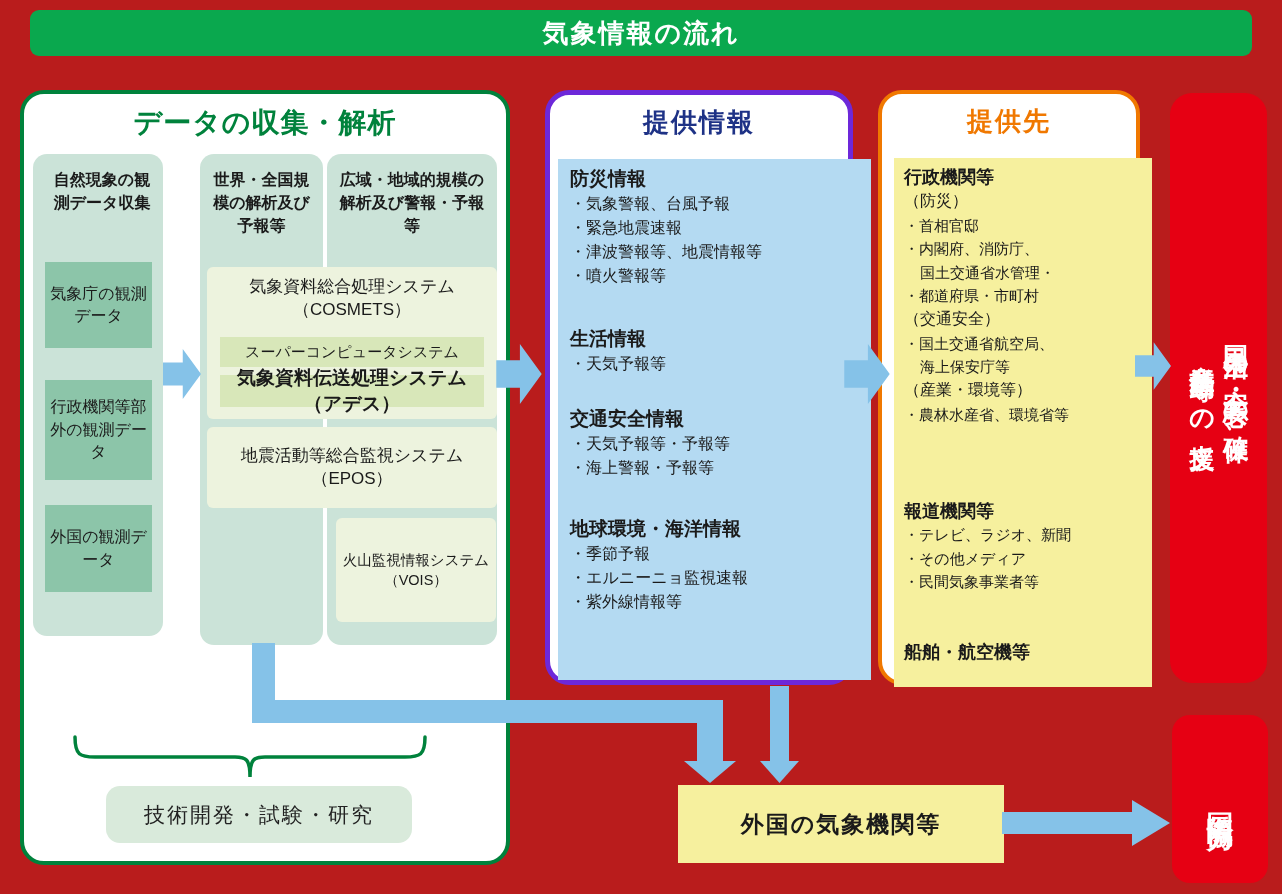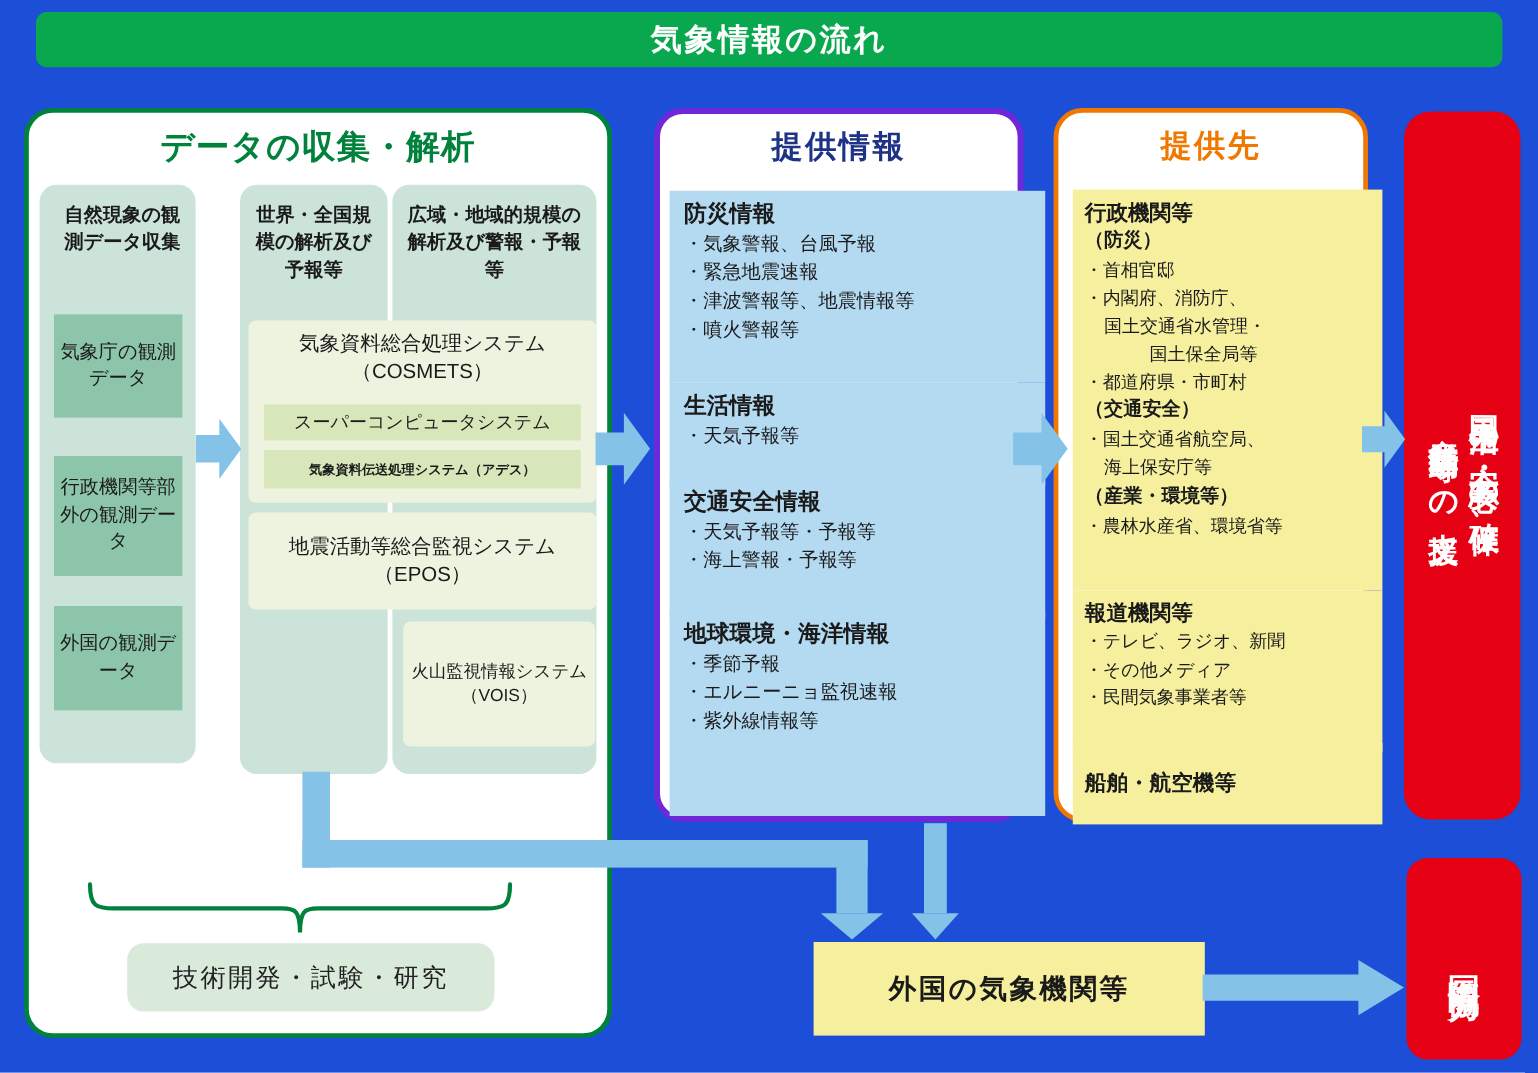--- a/index.html
+++ b/index.html
@@ -1,17 +1,17 @@
 <!DOCTYPE html>
 <html><head>
 <meta charset="utf-8">
 <style>
   html,body{margin:0;padding:0;background:#fff;}
   body{font-family:"Liberation Sans","DejaVu Sans",sans-serif;color:#1a1a1a;}
-  .stage{position:relative;width:1282px;height:894px;background:#1d4ed8;overflow:hidden;}
+  .stage{position:relative;width:1282px;height:894px;background:#b91c1c;overflow:hidden;}
   .abs{position:absolute;box-sizing:border-box;}
 
   
   .banner{left:30px;top:10px;width:1222px;height:46px;background:#0aa84e;border-radius:9px;
           display:flex;align-items:center;justify-content:center;}
   .banner-title{color:#fff;font-weight:bold;font-size:26px;letter-spacing:2px;}
 
   
   .frame{background:#fff;border-radius:24px;}
   .frame.green{left:20px;top:90px;width:490px;height:775px;border:4px solid #00823c;}
@@ -33,21 +33,21 @@
 
   
   .info-box{position:absolute;left:8px;width:289px;background:#b4daf2;padding:8px 12px;}
   .info-head{font-weight:bold;font-size:19px;line-height:1.3;}
   .info-item{font-size:16px;line-height:1.5;}
 
   
   .dest-box{position:absolute;left:12px;width:238px;background:#f6f09e;padding:8px 10px;}
   .dest-head{font-weight:bold;font-size:18px;line-height:1.3;}
   .ln{font-size:15px;line-height:1.55;}
-  .ln.lbl{font-weight:bold;font-size:16px;}
+  .ln.lbl{font-weight:normal;font-size:16px;}
   .ln.in1{padding-left:16px;}
   .ln.in2{padding-left:54px;}
 
   
   .red-box{background:#e60013;border-radius:22px;display:flex;align-items:center;justify-content:center;}
   .vtext{writing-mode:vertical-rl;text-align:center;color:#fff;font-weight:bold;}
   .vtext span{display:block;}
   .outcome .vtext{font-size:25px;letter-spacing:3px;line-height:1.35;}
   .intl .vtext{font-size:27px;letter-spacing:4px;}
 
@@ -84,21 +84,21 @@
   <div class="abs teal-col" style="left:327px;top:154px;width:170px;height:491px;">
     <div class="col-head" style="padding-left:6px;padding-right:6px;">広域・地域的規模の解析及び警報・予報等</div>
   </div>
 
   <div class="abs sys-box" style="left:207px;top:267px;width:290px;height:152px;">
     <div class="sys-title">
       <span>気象資料総合処理システム</span><br>
       <span>（COSMETS）</span>
     </div>
     <div class="sys-sub" style="left:13px;top:70px;width:264px;height:30px;font-size:15px;">スーパーコンピュータシステム</div>
-    <div class="sys-sub" style="left:13px;top:108px;width:264px;height:32px;font-size:11px;font-weight:bold;">気象資料伝送処理システム（アデス）</div>
+    <div class="sys-sub" style="left:13px;top:108px;width:264px;height:32px;font-size:19px;font-weight:bold;">気象資料伝送処理システム（アデス）</div>
   </div>
 
   <div class="abs sys-box" style="left:207px;top:427px;width:290px;height:81px;display:flex;align-items:center;justify-content:center;">
     <div style="font-size:17px;line-height:1.35;">
       <span>地震活動等総合監視システム</span><br>
       <span>（EPOS）</span>
     </div>
   </div>
 
   <div class="abs sys-box" style="left:336px;top:518px;width:160px;height:104px;display:flex;align-items:center;justify-content:center;">
@@ -140,21 +140,20 @@
 
   <div class="abs frame orange">
     <div class="frame-title">提供先</div>
 
     <div class="dest-box" style="top:64px;height:318px;">
       <div class="dest-head">行政機関等</div>
       <div class="ln lbl">（防災）</div>
       <div class="ln">・首相官邸</div>
       <div class="ln">・内閣府、消防庁、</div>
       <div class="ln in1">国土交通省水管理・</div>
-      <div class="ln in2">国土保全局等</div>
       <div class="ln">・都道府県・市町村</div>
       <div class="ln lbl">（交通安全）</div>
       <div class="ln">・国土交通省航空局、</div>
       <div class="ln in1">海上保安庁等</div>
       <div class="ln lbl">（産業・環境等）</div>
       <div class="ln">・農林水産省、環境省等</div>
     </div>
 
     <div class="dest-box" style="top:398px;height:119px;">
       <div class="dest-head">報道機関等</div>

